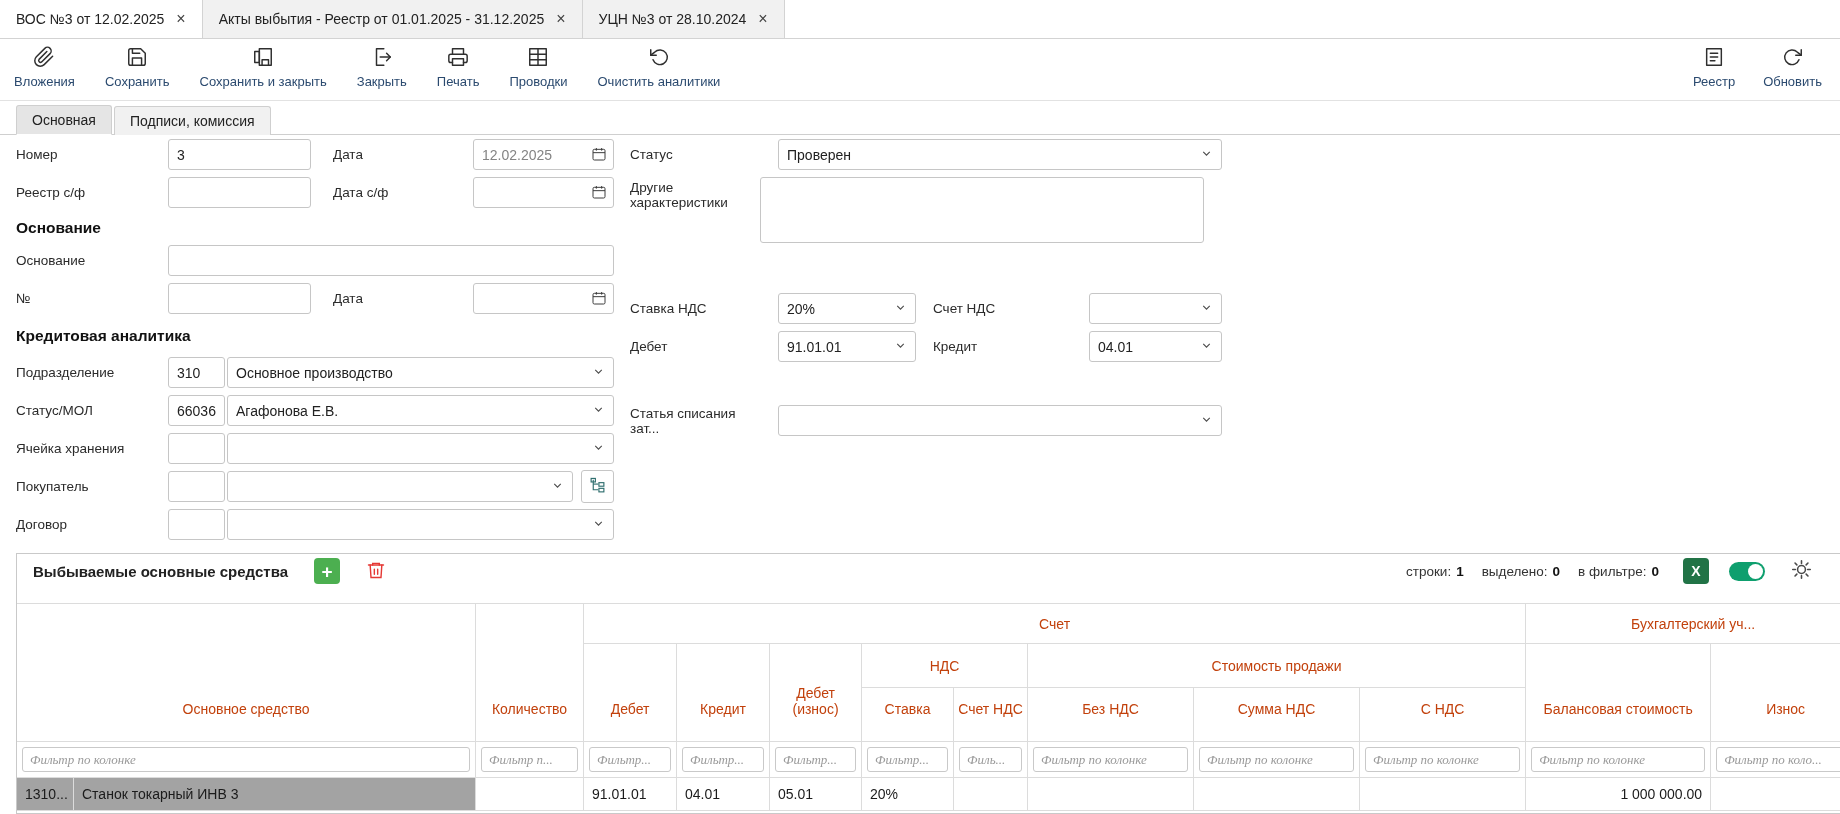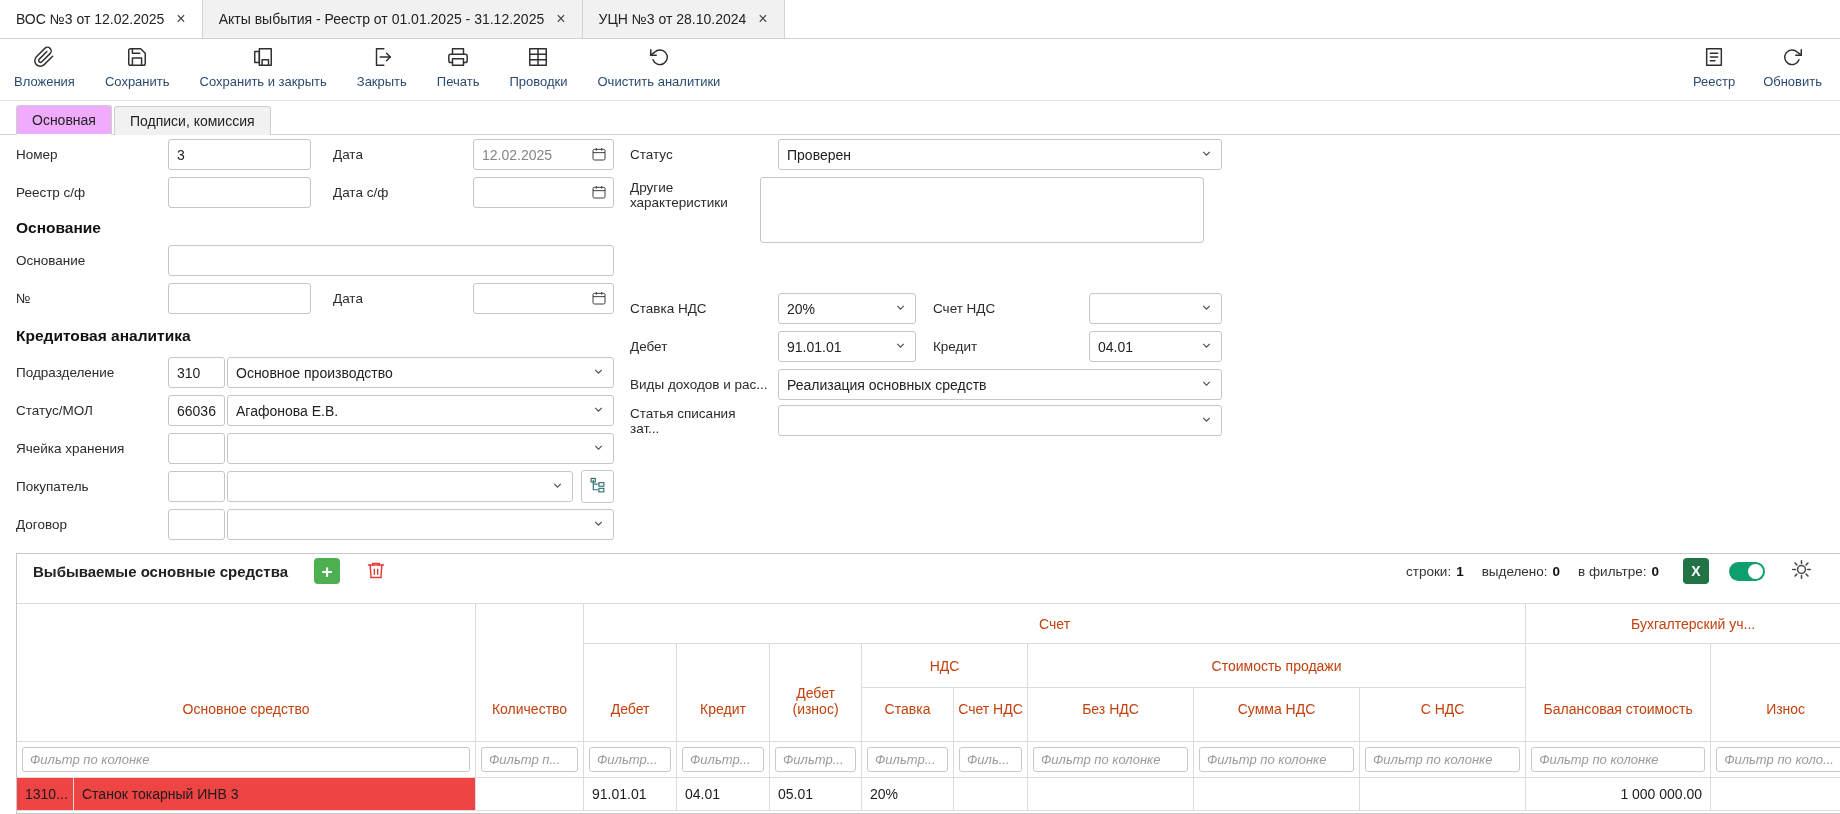--- a/index.html
+++ b/index.html
@@ -17,21 +17,21 @@
   .toolbar{display:flex;align-items:flex-start;height:62px;padding:7px 18px 0 14px;border-bottom:1px solid #e2e2e2;box-sizing:border-box;}
   .tool{display:flex;flex-direction:column;align-items:center;gap:3px;margin-right:30px;cursor:pointer;}
   .tool .tlabel{font-size:13px;color:#2b4a6f;white-space:nowrap;}
   .tool svg{stroke:#2f2f2f;fill:none;stroke-width:1.6;stroke-linecap:round;stroke-linejoin:round;}
   .toolbar-right{margin-left:auto;display:flex;}
   .toolbar-right .tool{margin-right:0;margin-left:28px;}
   
   .formtabs{display:flex;align-items:flex-end;height:34px;border-bottom:1px solid #cfcfcf;padding-left:16px;box-sizing:border-box;background:#fff;}
   .form-tab{padding:6px 15px;border:1px solid #cfcfcf;border-bottom:none;border-radius:3px 3px 0 0;
             margin-bottom:-1px;margin-right:2px;background:#f1f1f1;font-size:14px;cursor:pointer;}
-  .form-tab.active{background:#f0abfc;border-bottom:1px solid #fff;}
+  .form-tab.active{background:#e5e5e5;border-bottom:1px solid #fff;}
   
   .form-area{position:relative;height:419px;background:#fff;}
   .frow{position:absolute;display:flex;align-items:center;height:31px;}
   .lcol{left:16px;width:598px;}
   .rcol{left:630px;width:592px;}
   .flabel{flex:0 0 152px;font-size:13.5px;color:#2b2b2b;padding-right:10px;box-sizing:border-box;}
   .rcol .flabel{flex:0 0 148px;}
   .flabel2{margin-left:22px;font-size:13.5px;color:#2b2b2b;}
   .fsection{position:absolute;left:16px;font-size:15.5px;font-weight:bold;color:#111;}
   .tinput{height:31px;border:1px solid #c6c6c6;border-radius:3px;padding:0 8px;font-size:14px;
@@ -81,25 +81,25 @@
   .grid-table th,.grid-table td{border:1px solid #dcdcdc;overflow:hidden;white-space:nowrap;}
   .grid-table thead th{font-weight:normal;font-size:14px;color:#c2410c;text-align:center;
                        vertical-align:bottom;padding:0 4px 24px;white-space:normal;}
   .grid-table thead th.g{vertical-align:middle;padding-bottom:0;}
   .tr-h1{height:40px;}
   .tr-h2{height:44px;}
   .tr-h3{height:54px;}
   .tr-filter{height:36px;}
   .tr-filter td{padding:4px 5px;}
   .filter-input{width:100%;height:25px;border:1px solid #c9c9c9;border-radius:3px;box-sizing:border-box;
-                padding:0 7px;font-family:Liberation Sans, sans-serif;font-size:13px;outline:none;}
+                padding:0 7px;font-family:Liberation Serif, serif;font-size:13px;outline:none;}
   .filter-input::placeholder{font-style:italic;color:#9a9a9a;}
   .tr-data{height:33px;}
   .tr-data td{font-size:14px;color:#1b1b1b;padding:0 8px;}
-  .cyan{background:#ef4444;margin-left:8px;}
+  .cyan{background:#a3a3a3;margin-left:8px;}
   .num{text-align:right;}
 </style>
 </head>
 <body>
 
 <div class="tabbar">
   <div class="doc-tab active">
     <span>ВОС №3 от 12.02.2025</span>
     <span class="tab-close">×</span>
   </div>
@@ -346,29 +346,20 @@
     </div>
     <span class="lbl-mid">Кредит</span>
     <div class="select sel-w133">
       <span class="sel-text">04.01</span>
       <span class="chev"><svg width="13" height="13" viewBox="0 0 24 24">
             <polyline points="6 9 12 15 18 9"></polyline>
           </svg></span>
     </div>
   </div>
 
-  <div class="frow rcol" style="top:234px">
-    <span class="flabel">Виды доходов и рас...</span>
-    <div class="select flex1">
-      <span class="sel-text">Реализация основных средств</span>
-      <span class="chev"><svg width="13" height="13" viewBox="0 0 24 24">
-            <polyline points="6 9 12 15 18 9"></polyline>
-          </svg></span>
-    </div>
-  </div>
 
   <div class="frow rcol" style="top:270px">
     <span class="flabel">Статья списания зат...</span>
     <div class="select flex1">
       <span class="sel-text"></span>
       <span class="chev"><svg width="13" height="13" viewBox="0 0 24 24">
             <polyline points="6 9 12 15 18 9"></polyline>
           </svg></span>
     </div>
   </div>

